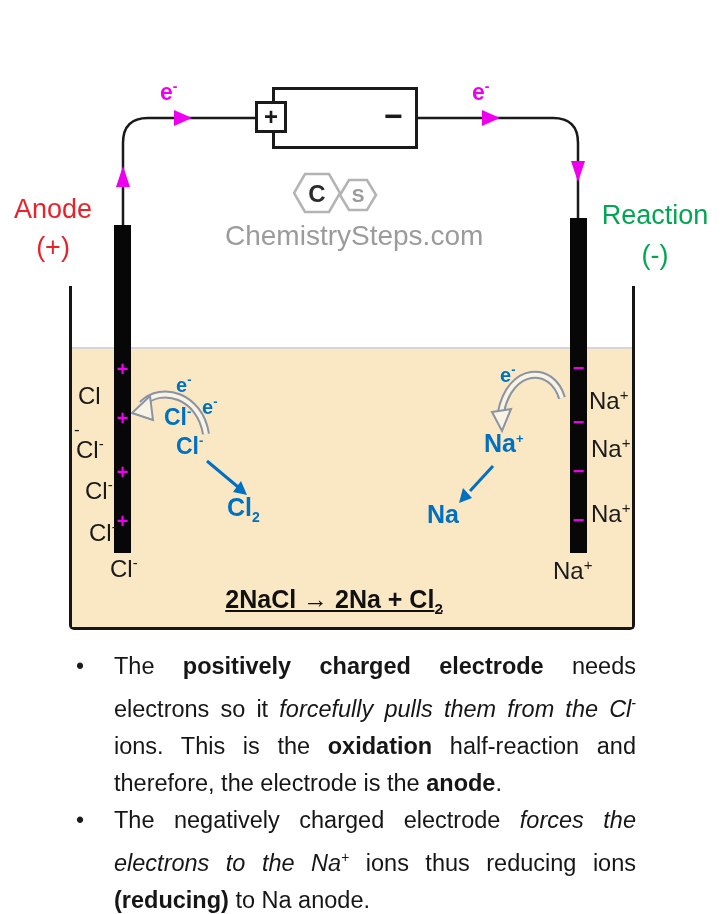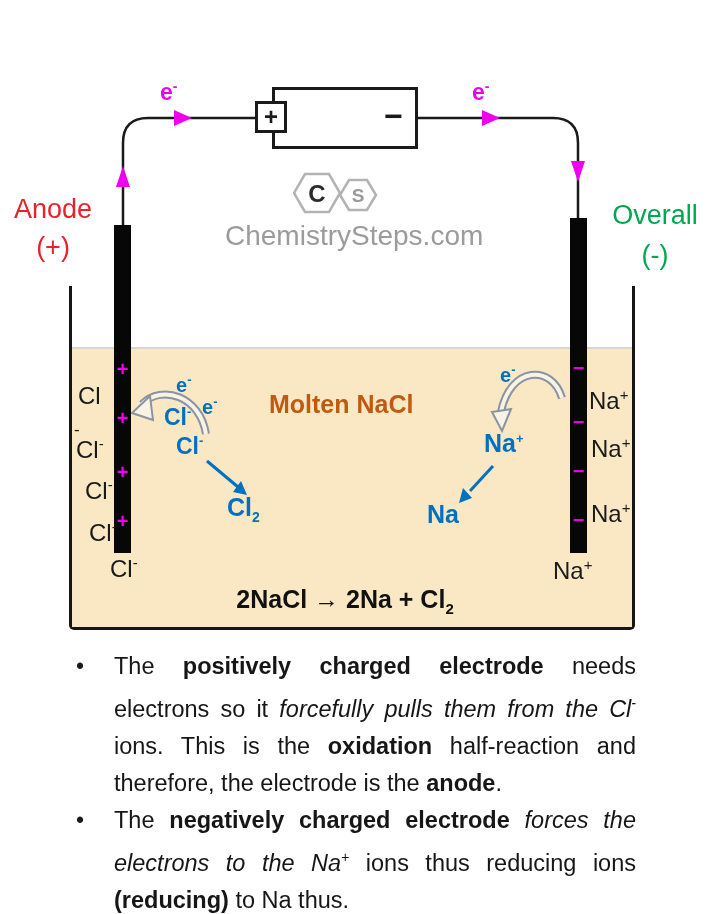--- a/index.html
+++ b/index.html
@@ -38,21 +38,21 @@
   .ion{font-size:24px;color:#1a1a1a;white-space:nowrap;}
   .ion sup{font-size:15px;}
   .blue{color:#0070C0;font-weight:bold;white-space:nowrap;}
   .blue sup{font-size:13px;}
   .blue sub{font-size:14px;}
   .e-blue{font-size:20px;}
   .ion-blue{font-size:23px;}
   .product{font-size:25px;}
   .molten{left:269px;top:390px;font-size:25px;font-weight:bold;color:#C05A11;}
   .overall-label{left:175px;top:553px;width:350px;text-align:center;font-size:24px;color:#1a1a1a;}
-  .overall-eq{left:165px;top:585px;width:360px;text-align:center;font-size:25px;font-weight:bold;color:#111;}
+  .overall-eq{left:154px;top:585px;width:360px;text-align:center;font-size:25px;font-weight:bold;color:#111;text-decoration:underline;}
   .overall-eq sub{font-size:15px;}
   
   .bullets{left:64px;top:648px;width:572px;}
   .bullet-row{display:flex;margin:0;}
   .bullet-dot{width:38px;font-size:23px;line-height:37px;text-align:left;padding-left:12px;}
   .bullet-text{flex:1;text-align:justify;font-size:23.5px;line-height:37px;color:#161616;}
   .bullet-text sup{font-size:14px;}
   svg text{font-family:"Liberation Sans",sans-serif;}
 </style>
 </head>
@@ -90,21 +90,21 @@
   <div class="abs battery">
     <span class="battery-minus">−</span>
   </div>
   <div class="abs battery-plus">+</div>
 
   <div class="abs elabel e-left"><span>e</span><sup>-</sup></div>
   <div class="abs elabel e-right"><span>e</span><sup>-</sup></div>
 
   <div class="abs anode">Anode</div>
   <div class="abs anode-sign">(+)</div>
-  <div class="abs cathode">Overall</div>
+  <div class="abs cathode">Reaction</div>
   <div class="abs cathode-sign">(-)</div>
 
   <svg class="abs logo-svg" width="104" height="48" viewBox="0 0 104 48">
     <polygon points="12,4 36,4 47,23 36,42 12,42 1,23" fill="#ffffff" stroke="#B3B3B3" stroke-width="2.5"></polygon>
     <polygon points="56,10 74,10 83,25 74,40 56,40 47,25" fill="#ffffff" stroke="#B3B3B3" stroke-width="2.5"></polygon>
     <text x="24" y="32" text-anchor="middle" font-size="24" font-weight="bold" fill="#2b2b2b">C</text>
     <text x="65" y="32" text-anchor="middle" font-size="19" font-weight="bold" fill="#9b9b9b">S</text>
   </svg>
   <div class="abs logo-site">ChemistrySteps.com</div>
 
@@ -113,21 +113,20 @@
 
   <div class="abs mark" style="left:114px;top:360px;">+</div>
   <div class="abs mark" style="left:114px;top:409px;">+</div>
   <div class="abs mark" style="left:114px;top:463px;">+</div>
   <div class="abs mark" style="left:114px;top:512px;">+</div>
   <div class="abs mark" style="left:570px;top:359px;">−</div>
   <div class="abs mark" style="left:570px;top:413px;">−</div>
   <div class="abs mark" style="left:570px;top:462px;">−</div>
   <div class="abs mark" style="left:570px;top:511px;">−</div>
 
-  <div class="abs molten">Molten NaCl</div>
 
   <div class="abs ion" style="left:78px;top:382px;">Cl</div>
   <div class="abs ion" style="left:74px;top:420px;font-size:17px;">-</div>
   <div class="abs ion" style="left:76px;top:435px;"><span>Cl</span><sup>-</sup></div>
   <div class="abs ion" style="left:85px;top:476px;"><span>Cl</span><sup>-</sup></div>
   <div class="abs ion" style="left:89px;top:518px;"><span>Cl</span><sup>-</sup></div>
   <div class="abs ion" style="left:110px;top:554px;"><span>Cl</span><sup>-</sup></div>
 
   <div class="abs ion" style="left:589px;top:386px;"><span>Na</span><sup>+</sup></div>
   <div class="abs ion" style="left:591px;top:434px;"><span>Na</span><sup>+</sup></div>
@@ -146,17 +145,17 @@
 
   <div class="abs overall-eq"><span>2NaCl → 2Na + Cl</span><sub>2</sub></div>
 
   <div class="abs bullets">
     <div class="bullet-row">
       <div class="bullet-dot">•</div>
       <div class="bullet-text"><span>The </span><span style="font-weight: 700;">positively charged electrode</span><span> needs electrons so it </span><span style="font-style: italic;">forcefully pulls them from the Cl</span><sup style="font-style: italic;">-</sup><span> ions. This is the </span><span style="font-weight: 700;">oxidation</span><span> half-reaction and therefore, the electrode is the </span><span style="font-weight: 700;">anode</span><span>.</span></div>
     </div>
     <div class="bullet-row">
       <div class="bullet-dot">•</div>
-      <div class="bullet-text"><span>The </span><span style="font-weight: 700;">negatively charged electrode</span><span> </span><span style="font-style: italic;">forces the electrons to the Na</span><sup style="font-style: italic;">+</sup><span> ions thus reducing ions </span><span style="font-weight: 700;">(reducing)</span><span> to Na thus.</span></div>
+      <div class="bullet-text"><span>The </span><span style="font-weight: 400;">negatively charged electrode</span><span> </span><span style="font-style: italic;">forces the electrons to the Na</span><sup style="font-style: italic;">+</sup><span> ions thus reducing ions </span><span style="font-weight: 700;">(reducing)</span><span> to Na anode.</span></div>
     </div>
   </div>
 
 </div>
 
 </body></html>

